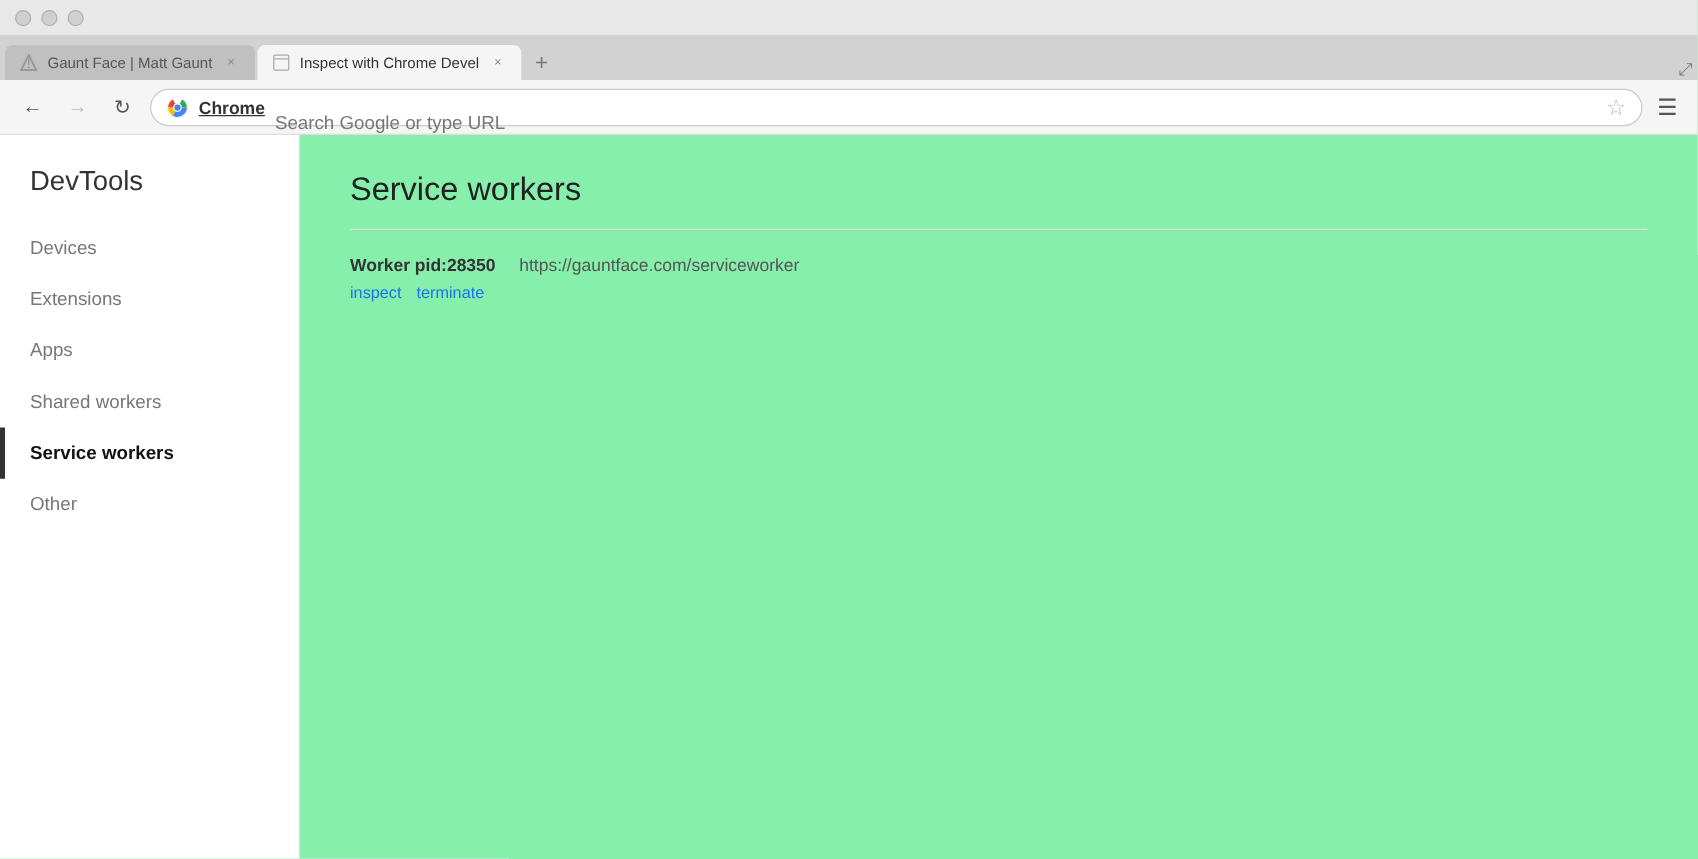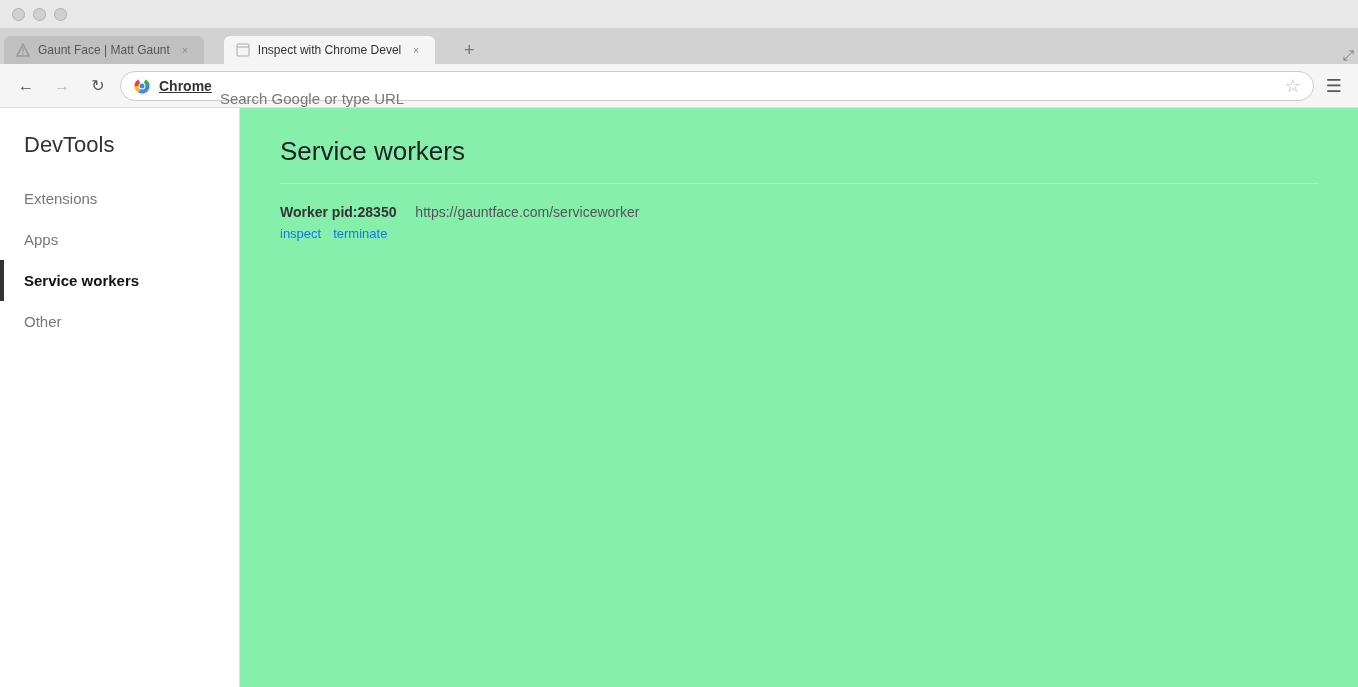--- a/index.html
+++ b/index.html
@@ -27,21 +27,21 @@
       background: #d0d0d0;
     }
 
     
     .tab-bar {
       display: flex;
       align-items: flex-end;
       background: #d2d2d2;
       height: 36px;
       padding: 0 4px;
-      gap: 20px;
+      gap: 2px;
     }
     .tab {
       display: flex;
       align-items: center;
       height: 28px;
       padding: 0 12px;
       background: #c0c0c0;
       border-radius: 6px 6px 0 0;
       font-size: 12px;
       color: #555;
@@ -305,24 +305,30 @@
     <span class="star-btn">☆</span>
   </div>
   <div class="menu-btn">☰</div>
 </div>
 
 <div class="main">
 
   <div class="sidebar">
     <div class="sidebar-title">DevTools</div>
     <div class="sidebar-item">
+      <span>Devices</span>
+    </div>
+    <div class="sidebar-item">
       <span>Extensions</span>
     </div>
     <div class="sidebar-item">
       <span>Apps</span>
+    </div>
+    <div class="sidebar-item">
+      <span>Shared workers</span>
     </div>
     <div class="sidebar-item active">
       <span>Service workers</span>
     </div>
     <div class="sidebar-item">
       <span>Other</span>
     </div>
   </div>
 
   <div class="content">

